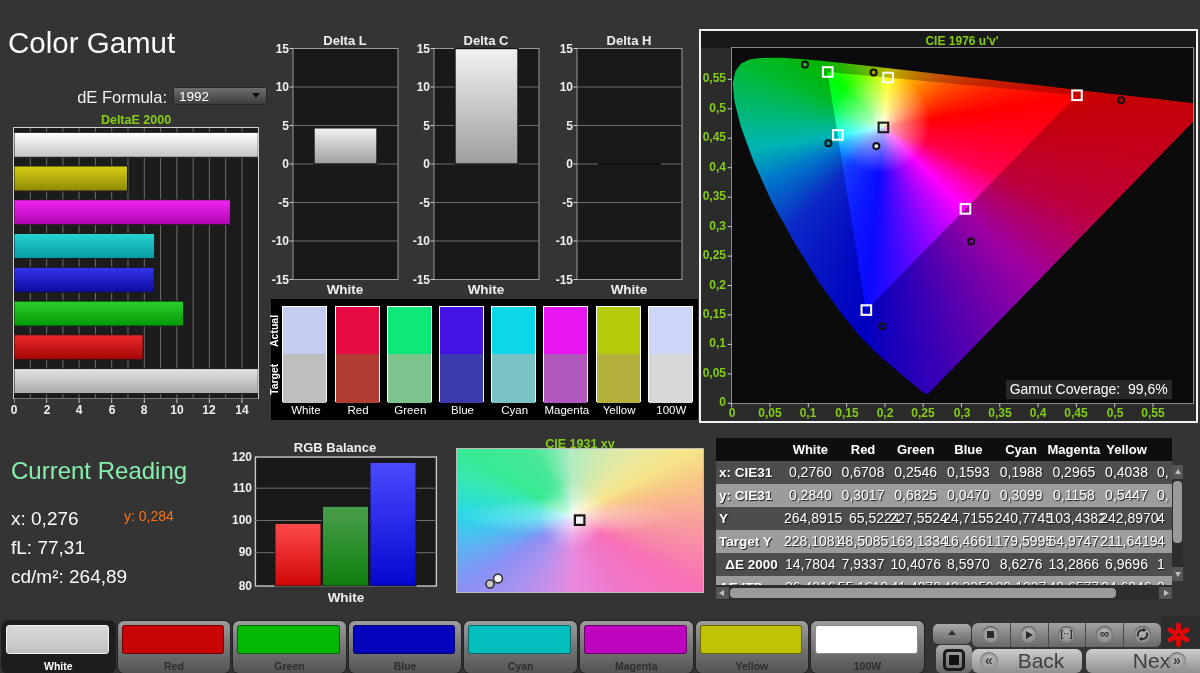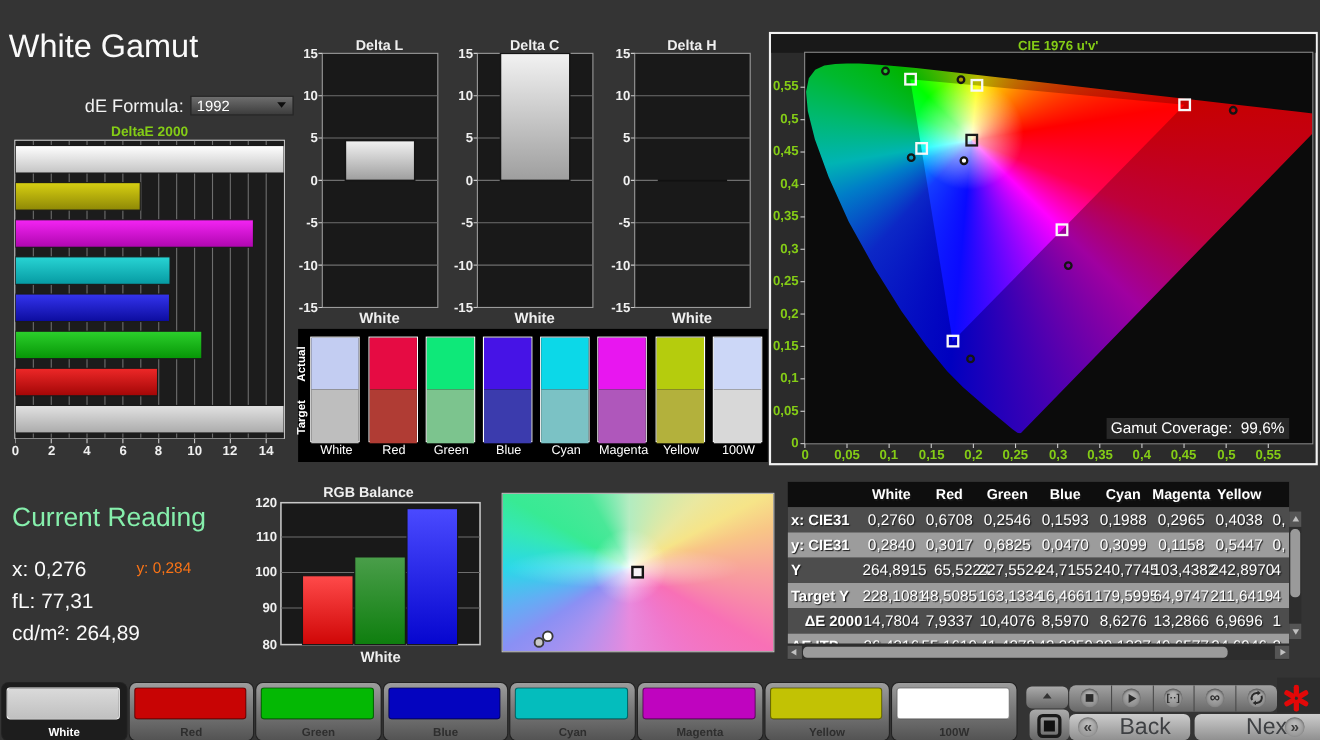--- a/index.html
+++ b/index.html
@@ -4,21 +4,21 @@
 body { font-family:"Liberation Sans", sans-serif; }
 #root { position:relative; width:1200px; height:673px; background:#343434; overflow:hidden; }
 .cl { position:absolute; font-size:12px; font-weight:bold; color:#84cc16; }
 .axl { position:absolute; font-size:12px; font-weight:bold; color:#f0f0f0; }
 .t12b { font:bold 12px "Liberation Sans"; fill:#f0f0f0; }
 .t13b { font:bold 13px "Liberation Sans"; fill:#efefef; }
 .tc { position:absolute; top:0; height:100%; line-height:23px; text-align:center; font-size:14px; color:#fff; text-shadow:1px 1px 1px #1a1a1a; }
 </style></head><body>
 <div id="root">
 
-<div style="position:absolute;left:8px;top:26px;font-size:29.5px;color:#fafafa">White Gamut</div>
+<div style="position:absolute;left:8px;top:26px;font-size:29.5px;color:#fafafa">Color Gamut</div>
 <div style="position:absolute;left:40px;top:88px;width:127px;text-align:right;font-size:16.5px;color:#f2f2f2">dE Formula:</div>
 <div style="position:absolute;left:172.9px;top:87.2px;width:94.3px;height:17.5px;background:linear-gradient(#6e6e6e,#3c3c3c);border:1px solid #252525;">
   <div style="position:absolute;left:5px;top:1px;font-size:13.5px;color:#fff">1992</div>
   <div style="position:absolute;right:6px;top:5px;width:0;height:0;border-left:4.5px solid transparent;border-right:4.5px solid transparent;border-top:5.5px solid #0d0d0d"></div>
 </div>
 
 <div class="cl" style="left:14px;top:113px;width:244px;text-align:center;font-size:12.5px">DeltaE 2000</div>
 <div style="position:absolute;left:13px;top:126.5px;width:246.3px;height:272.5px;border:1px solid #d0d0d0"></div>
 <svg style="position:absolute;left:14px;top:127.5px;width:244.3px;height:276px" viewBox="0 0 244.3 276">
 <rect x="0" y="0" width="244.3" height="270.5" fill="#1c1c1c"></rect>
@@ -343,20 +343,21 @@
 <rect x="97.5" y="66.3" width="46" height="79.7" fill="url(#rb_g)" stroke="#161616"></rect>
 <rect x="145" y="22.4" width="46" height="123.6" fill="url(#rb_b)" stroke="#161616"></rect>
 <text x="27" y="21" text-anchor="end" class="t12b">120</text>
 <text x="27" y="52" text-anchor="end" class="t12b">110</text>
 <text x="27" y="84" text-anchor="end" class="t12b">100</text>
 <text x="27" y="116" text-anchor="end" class="t12b">90</text>
 <text x="27" y="150" text-anchor="end" class="t12b">80</text>
 <text x="121" y="162" text-anchor="middle" class="t13b" style="font-size:13.5px">White</text>
 </svg>
 
+<div class="cl" style="left:457px;top:437px;width:246px;text-align:center;font-size:12.5px">CIE 1931 xy</div>
 <div style="position:absolute;left:456.3px;top:448.1px;width:247.7px;height:144.8px;overflow:hidden;border:1px solid #bdbdbd;background:
 radial-gradient(circle at 115px 66px, rgba(255,255,255,0.88) 0px, rgba(255,255,255,0.5) 8px, rgba(255,255,255,0) 34px),
 radial-gradient(ellipse 150px 26px at 110px 67px, rgba(255,255,255,0.42) 0%, rgba(255,255,255,0) 72%),
 conic-gradient(from 0deg at 115.5px 67px,
  #b2ecc0 0deg, #eae8a0 45deg, #f6e488 62deg, #f8c686 74deg, #f8a09c 92deg, #f870b6 120deg,
  #f078cc 150deg, #e88ade 180deg, #b292ee 212deg, #8a90f4 237deg, #62aef4 252deg, #2ad8e8 270deg,
  #34e8b4 288deg, #38ea94 300deg, #4ae898 330deg, #8aeab4 348deg, #b8ecc2 360deg)">
   <svg width="245.7" height="142.8" viewBox="0 0 245.7 142.8">
     <rect x="117.9" y="66.4" width="9.5" height="9.5" fill="#f8f2f6" stroke="#141414" stroke-width="2.2"></rect>
     <circle cx="33" cy="135" r="4" fill="#c9c9c9" stroke="#3a3a3a" stroke-width="1.7"></circle>
@@ -414,21 +415,21 @@
         <div class="tc" style="left:68.0px;width:52.7px">228,1081</div>
         <div class="tc" style="left:120.7px;width:52.7px">48,5085</div>
         <div class="tc" style="left:173.4px;width:52.7px">163,1334</div>
         <div class="tc" style="left:226.1px;width:52.7px">16,4661</div>
         <div class="tc" style="left:278.8px;width:52.7px">179,5995</div>
         <div class="tc" style="left:331.5px;width:52.7px">64,9747</div>
         <div class="tc" style="left:384.2px;width:52.7px">211,6419</div>
         <div class="tc" style="left:440.9px;width:28px;text-align:left">4</div>
       </div>
 <div style="position:absolute;left:0;top:115.9px;width:456px;height:23px;background:#4d4d4d;overflow:hidden">
-        <div class="tc" style="left:3px;width:65px;text-align:right;font-weight:bold;font-size:13.5px">ΔE 2000</div>
+        <div class="tc" style="left:3px;width:65px;text-align:center;font-weight:bold;font-size:13.5px">ΔE 2000</div>
         <div class="tc" style="left:68.0px;width:52.7px">14,7804</div>
         <div class="tc" style="left:120.7px;width:52.7px">7,9337</div>
         <div class="tc" style="left:173.4px;width:52.7px">10,4076</div>
         <div class="tc" style="left:226.1px;width:52.7px">8,5970</div>
         <div class="tc" style="left:278.8px;width:52.7px">8,6276</div>
         <div class="tc" style="left:331.5px;width:52.7px">13,2866</div>
         <div class="tc" style="left:384.2px;width:52.7px">6,9696</div>
         <div class="tc" style="left:440.9px;width:28px;text-align:left">1</div>
       </div>
 <div style="position:absolute;left:0;top:138.9px;width:456px;height:9px;background:#9c9c9c;overflow:hidden">

